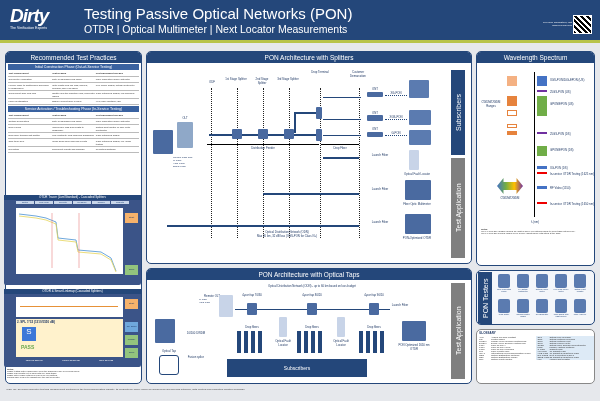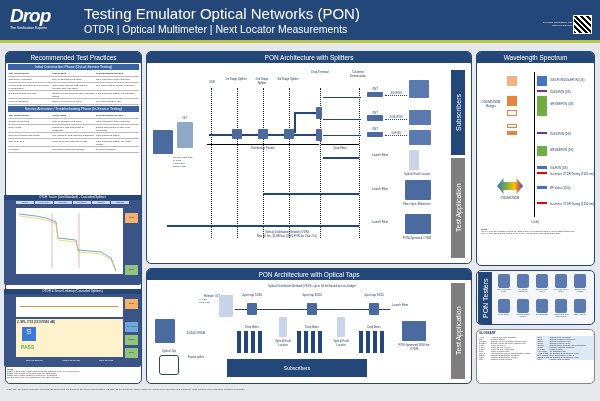--- a/index.html
+++ b/index.html
@@ -25,24 +25,24 @@
 .arrowline{position:absolute;height:2px;background:#24477a}
 .dev{position:absolute;background:#4a6aa0;border-radius:1px}
 .footer{position:absolute;left:6px;top:388px;width:590px;font-size:2.5px;color:#444}
 .gl{display:flex;font-size:2.3px;color:#333}
 </style>
 </head>
 <body>
 
 <div class="hdr">
   <div class="logo">
-    <div class="brand">Drop</div>
+    <div class="brand">Dirty</div>
     <div class="tag">The Verification Experts</div>
   </div>
-  <div class="title">Testing Emulator Optical Networks (PON)</div>
+  <div class="title">Testing Passive Optical Networks (PON)</div>
   <div class="subtitle">OTDR | Optical Multimeter | Next Locator Measurements</div>
   <div class="qrtext">For more information, visit www.veexinc.com</div>
   <div class="qr"></div>
 </div>
 
 <div class="panel" style="left:5px;top:51px;width:137px;height:333px">
   <div class="ph">Recommended Test Practices</div>
   <div class="sub">Initial Construction Phase (Out-of-Service Testing)</div>
   <div class="row" style="font-weight:bold">
     <div>Test Requirement</div>

